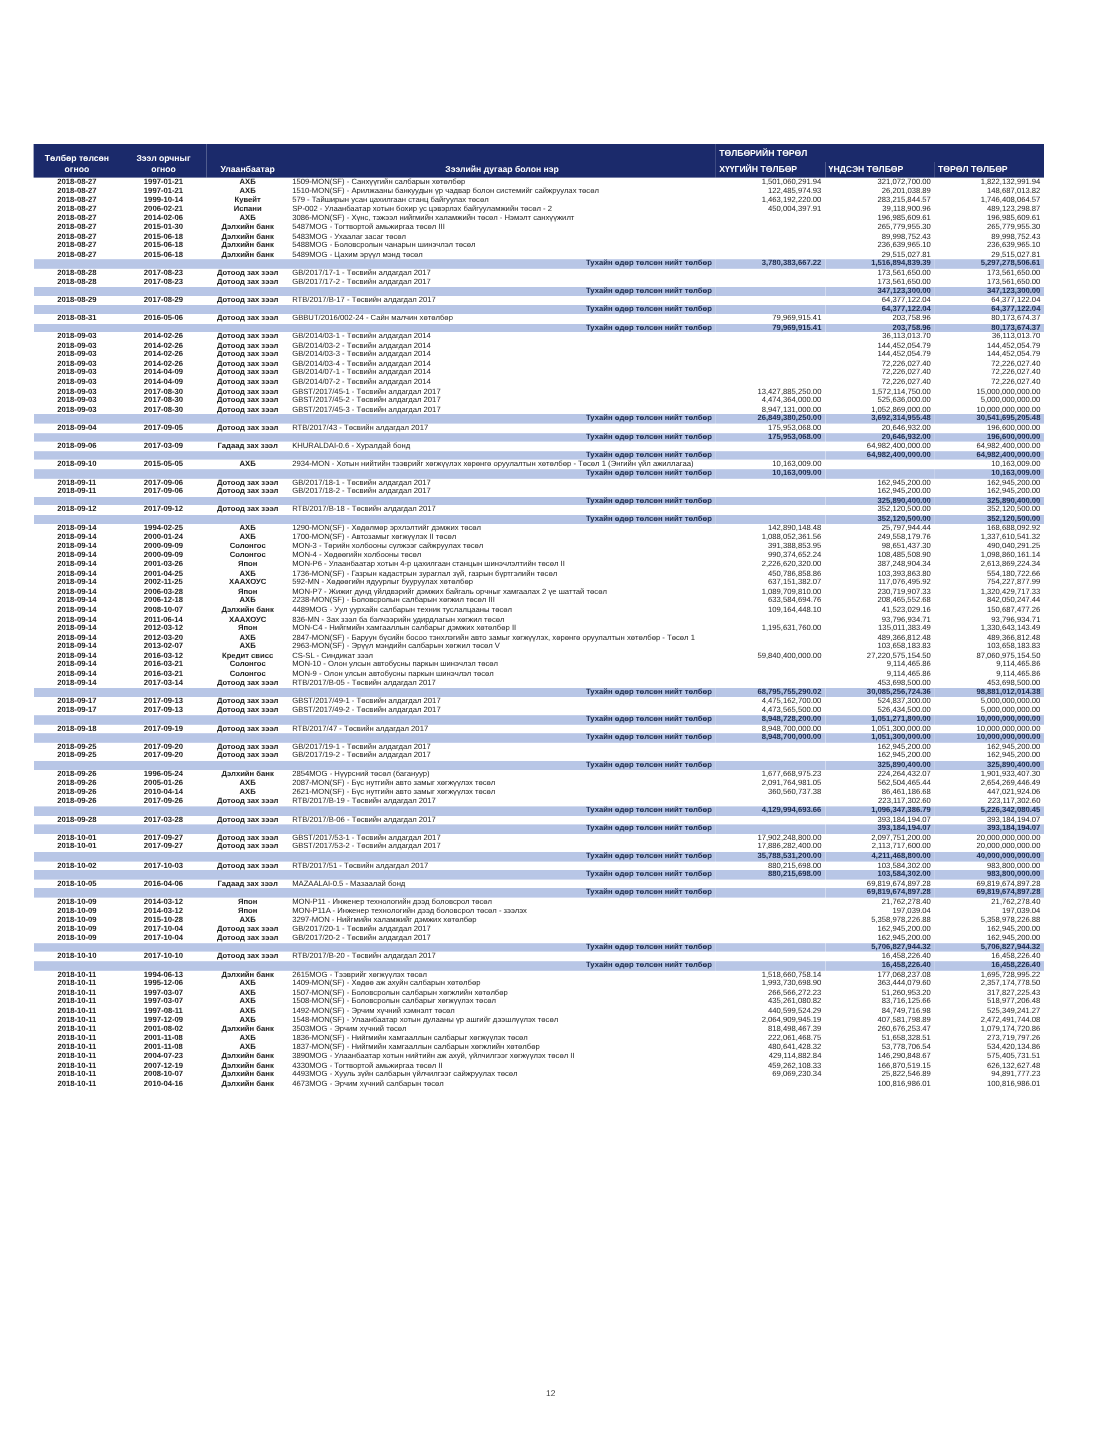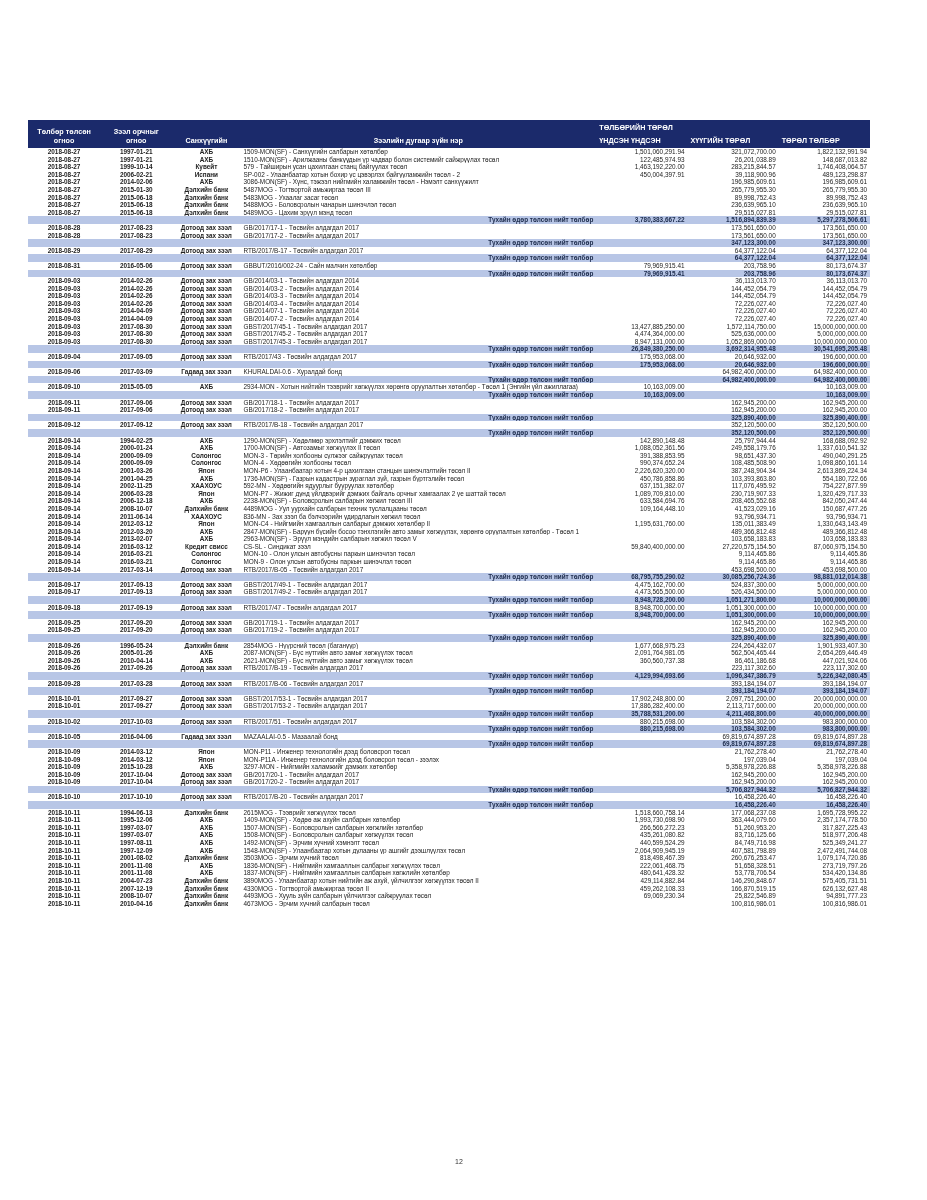--- a/index.html
+++ b/index.html
@@ -35,27 +35,27 @@
         <col class="w-lender">
         <col class="w-name">
       <col class="w-num">
         <col class="w-num">
         <col class="w-num">
     </colgroup>
     <thead>
       <tr class="h1">
         <th class="c-date" rowspan="2">Төлбөр төлсөн огноо</th>
         <th class="c-ldate" rowspan="2">Зээл орчныг огноо</th>
-        <th class="c-lender" rowspan="2">Санхүүгийн</th>
-        <th class="c-name" rowspan="2">Зээлийн дугаар зүйн нэр</th>
+        <th class="c-lender" rowspan="2">Улаанбаатар</th>
+        <th class="c-name" rowspan="2">Зээлийн дугаар болон нэр</th>
         <th class="num" colspan="3">ТӨЛБӨРИЙН ТӨРӨЛ</th>
       </tr>
       <tr>
-        <th class="num">ҮНДСЭН ҮНДСЭН</th>
-        <th class="num">ХҮҮГИЙН ТӨРӨЛ</th>
+        <th class="num">ХҮҮГИЙН ТӨЛБӨР</th>
+        <th class="num">ҮНДСЭН ТӨЛБӨР</th>
         <th class="num">ТӨРӨЛ ТӨЛБӨР</th>
       </tr>
     </thead>
     <tbody id="tbody">
         <tr class="row">
           <td class="c-date">2018-08-27</td>
           <td class="c-ldate">1997-01-21</td>
           <td class="c-lender">АХБ</td>
           <td class="c-name">1509-MON(SF) - Санхүүгийн салбарын хөтөлбөр</td>
           <td class="num">1,501,060,291.94</td>

